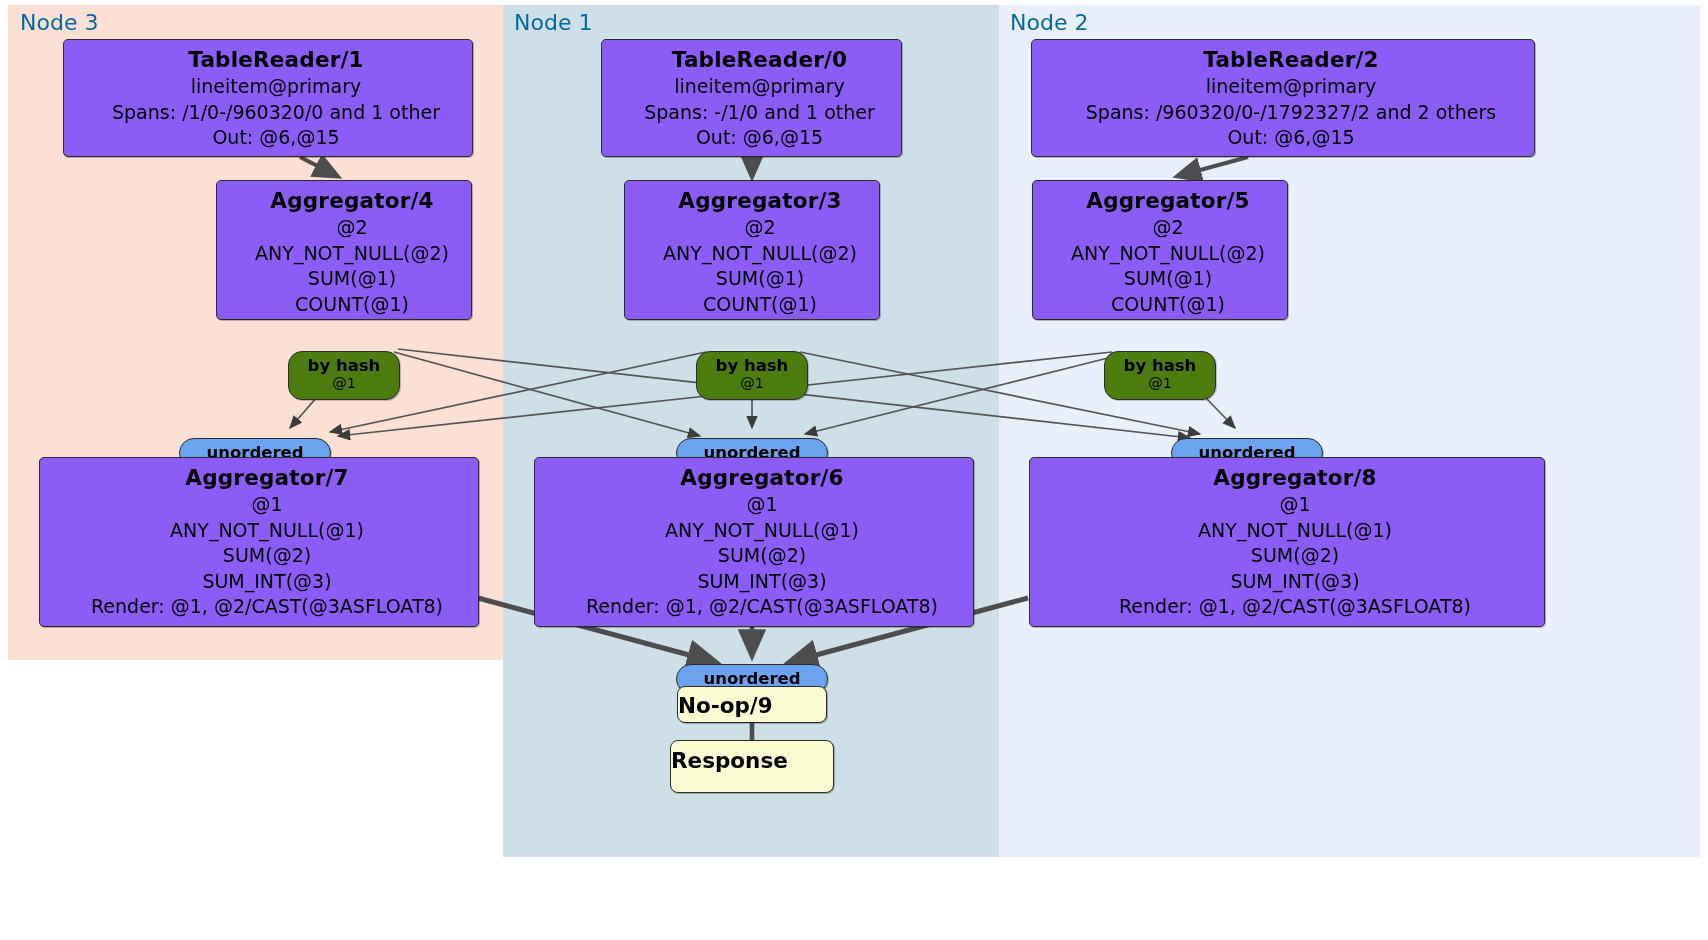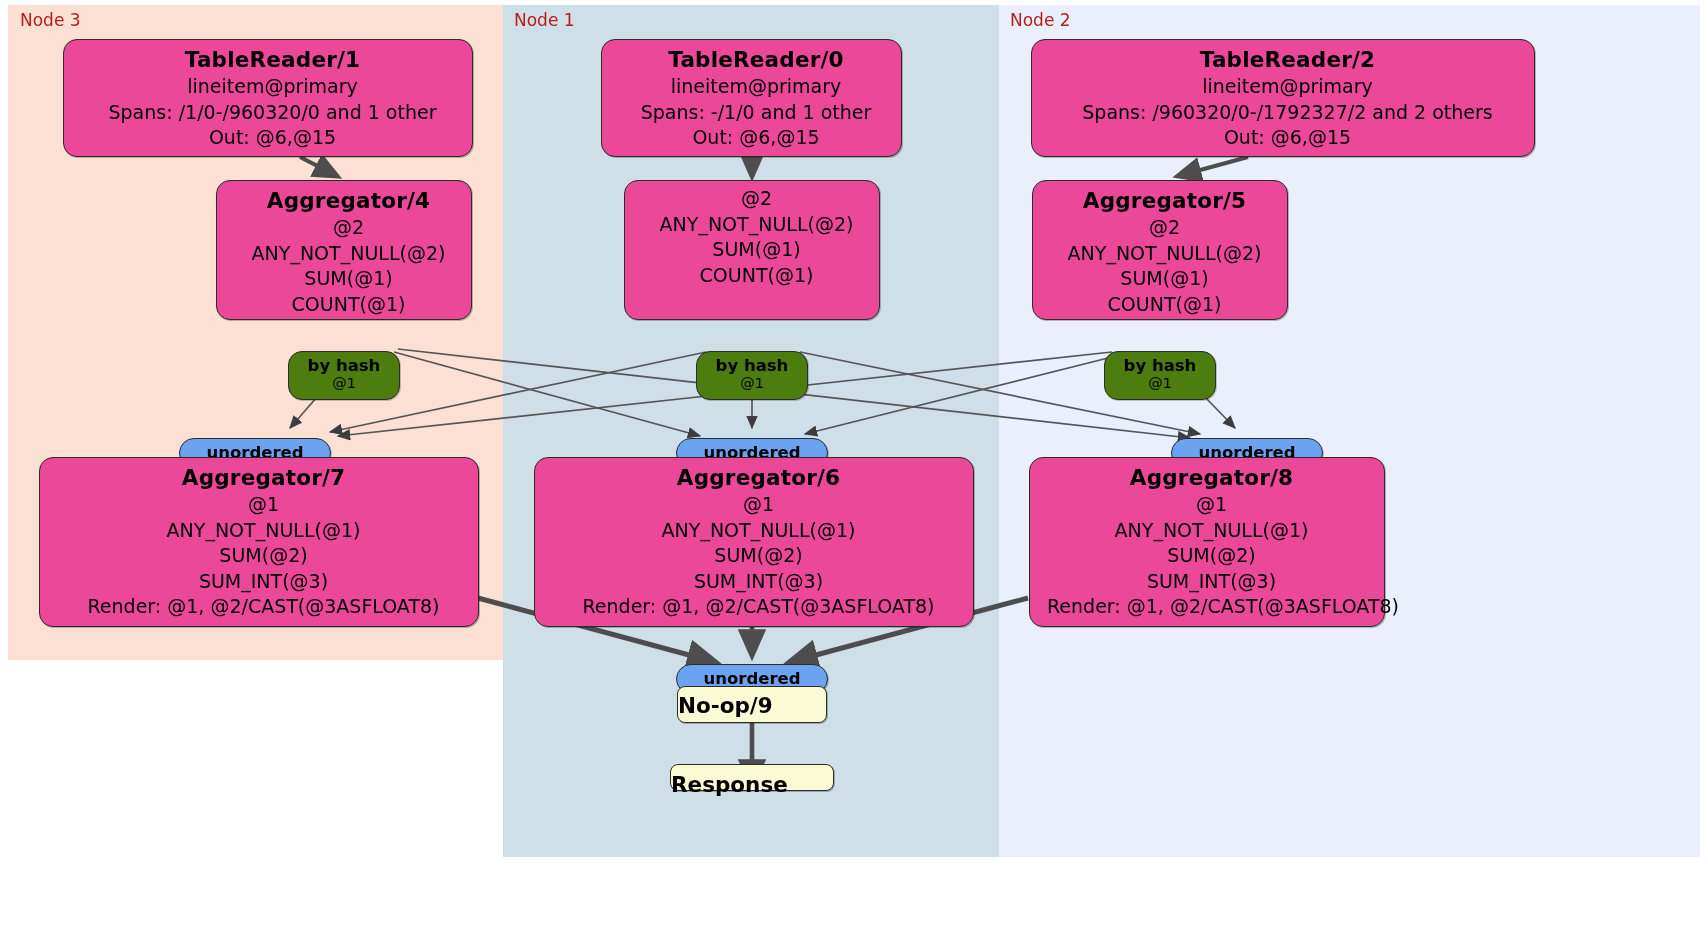--- a/index.html
+++ b/index.html
@@ -1,25 +1,25 @@
 <!DOCTYPE html>
 <html><head>
 <meta charset="utf-8">
 <style>
   html,body{margin:0;padding:0;}
   body{width:1708px;height:940px;background:#ffffff;font-family:"DejaVu Sans",sans-serif;overflow:hidden;}
   #stage{position:relative;width:1708px;height:940px;}
 
   .node-panel{position:absolute;box-sizing:border-box;}
-  .node-label{position:absolute;font-size:17px;color:#b91c1c;font-family:"DejaVu Sans",sans-serif;}
+  .node-label{position:absolute;font-size:22px;color:#0369a1;font-family:"DejaVu Sans",sans-serif;}
 
   .edges{position:absolute;left:0;top:0;width:1708px;height:940px;pointer-events:none;}
 
-  .proc-box{position:absolute;box-sizing:border-box;background:#ec4899;border:1.6px solid #2b2b2b;border-radius:14px;
-            text-align:center;color:#000;font-size:19px;line-height:25.5px;padding:5px 8px 6px 17px;
+  .proc-box{position:absolute;box-sizing:border-box;background:#8b5cf6;border:1.6px solid #2b2b2b;border-radius:5px;
+            text-align:center;color:#000;font-size:19px;line-height:25.5px;padding:5px 8px 6px 24px;
             box-shadow:1px 1px 0 rgba(0,0,0,0.25);}
   .proc-title{font-weight:bold;font-size:21.5px;line-height:29px;letter-spacing:0.2px;}
   .proc-line{white-space:nowrap;}
 
   .pill{position:absolute;box-sizing:border-box;border:1.6px solid #2b2b2b;border-radius:13px;text-align:center;
         color:#000;font-weight:bold;font-size:16.5px;line-height:19px;padding:4px 12px 3px 12px;
         box-shadow:1px 1px 0 rgba(0,0,0,0.2);}
   .pill.hash{background:#4d7c0f;border-radius:14px;margin-top:36px;}
   .pill.hash .pill-sub{font-weight:normal;font-size:14.5px;line-height:17px;}
   .pill.unordered{background:#6ba3f0;border-radius:16px;margin-top:11px;}
@@ -97,20 +97,21 @@
 
   <div class="proc-box" style="left:216px;top:180px;width:256px;height:140px;">
     <div class="proc-title">Aggregator/4</div>
     <div class="proc-line">@2</div>
     <div class="proc-line">ANY_NOT_NULL(@2)</div>
     <div class="proc-line">SUM(@1)</div>
     <div class="proc-line">COUNT(@1)</div>
   </div>
 
   <div class="proc-box" style="left:624px;top:180px;width:256px;height:140px;">
+    <div class="proc-title">Aggregator/3</div>
     <div class="proc-line">@2</div>
     <div class="proc-line">ANY_NOT_NULL(@2)</div>
     <div class="proc-line">SUM(@1)</div>
     <div class="proc-line">COUNT(@1)</div>
   </div>
 
   <div class="proc-box" style="left:1032px;top:180px;width:256px;height:140px;">
     <div class="proc-title">Aggregator/5</div>
     <div class="proc-line">@2</div>
     <div class="proc-line">ANY_NOT_NULL(@2)</div>
@@ -152,34 +153,34 @@
 
   <div class="proc-box" style="left:534px;top:457px;width:440px;height:170px;">
     <div class="proc-title">Aggregator/6</div>
     <div class="proc-line">@1</div>
     <div class="proc-line">ANY_NOT_NULL(@1)</div>
     <div class="proc-line">SUM(@2)</div>
     <div class="proc-line">SUM_INT(@3)</div>
     <div class="proc-line">Render: @1, @2/CAST(@3ASFLOAT8)</div>
   </div>
 
-  <div class="proc-box" style="left:1029px;top:457px;width:356px;height:170px;">
+  <div class="proc-box" style="left:1029px;top:457px;width:516px;height:170px;">
     <div class="proc-title">Aggregator/8</div>
     <div class="proc-line">@1</div>
     <div class="proc-line">ANY_NOT_NULL(@1)</div>
     <div class="proc-line">SUM(@2)</div>
     <div class="proc-line">SUM_INT(@3)</div>
     <div class="proc-line">Render: @1, @2/CAST(@3ASFLOAT8)</div>
   </div>
 
   <div class="pill unordered" style="left:676px;top:653px;width:152px;height:30px;">
     <div>unordered</div>
   </div>
 
   <div class="simple-box" style="left:677px;top:686px;width:150px;height:37px;line-height:37px;">
     <span>No-op/9</span>
   </div>
 
-  <div class="simple-box" style="left:670px;top:764px;width:164px;height:27px;line-height:39px;">
+  <div class="simple-box" style="left:670px;top:740px;width:164px;height:53px;line-height:39px;">
     <span>Response</span>
   </div>
 
 </div>
 
 </body></html>

